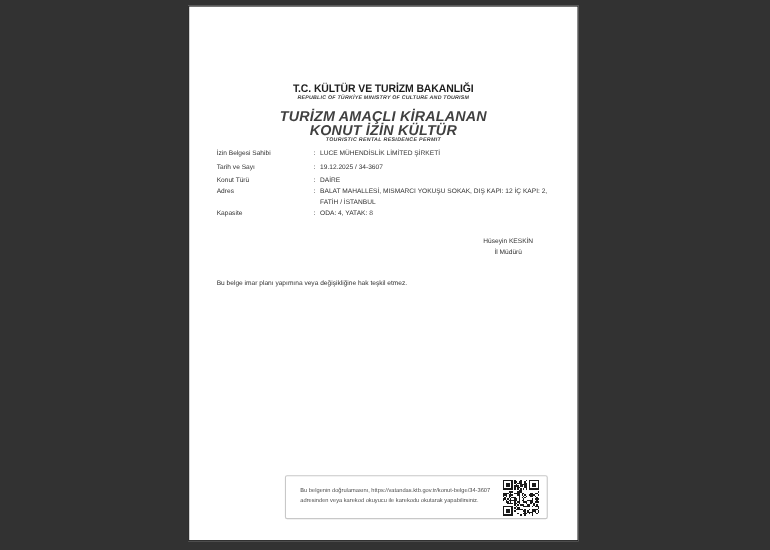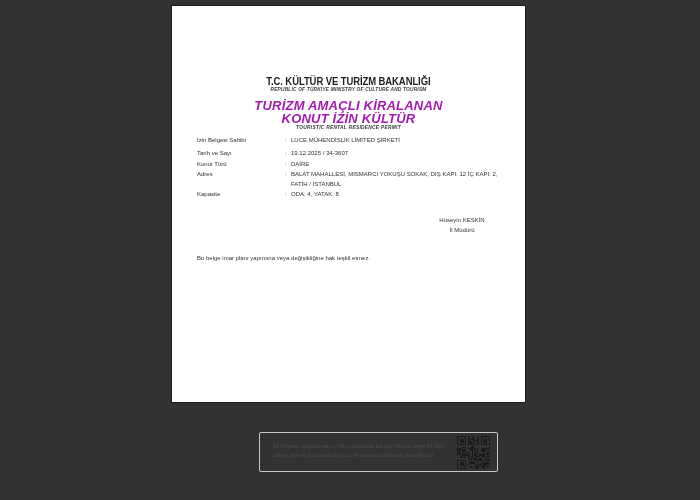--- a/index.html
+++ b/index.html
@@ -6,42 +6,42 @@
   body{
     width:700px;height:500px;
     background:#323232;
     font-family:"Liberation Sans", sans-serif;
     position:relative;
     overflow:hidden;
   }
   .doc-page{
     position:absolute;
     left:171px;top:5px;
-    width:355px;height:398px;
+    width:355px;height:487px;
     background:#ffffff;
     border:1px solid #1b1b1b;
     box-sizing:border-box;
     color:#222;
   }
   .centered{position:absolute;left:0;width:100%;text-align:center;}
   .ministry-title{
     top:70px;
     font-size:10px;font-weight:700;
     letter-spacing:-0.1px;
     color:#1d1d1d;
   }
   .ministry-title .squeeze{display:inline-block;transform:scaleX(0.95);transform-origin:center;white-space:nowrap;}
   .ministry-subtitle{
     top:81px;
     font-size:4.8px;font-style:italic;font-weight:700;
     letter-spacing:0.2px;color:#3a3a3a;
   }
   .permit-title{
     font-size:13px;font-weight:700;font-style:italic;
-    letter-spacing:0.2px;color:#a21caf;
+    letter-spacing:0.2px;color:#404040;
   }
   .permit-title.l1{top:92px;}
   .permit-title.l2{top:105px;}
   .permit-subtitle{
     top:119px;
     font-size:4.8px;font-style:italic;font-weight:700;
     letter-spacing:0.3px;color:#3a3a3a;
   }
   .fields{position:absolute;left:25px;top:0;width:315px;}
   .field-row{position:absolute;left:0;font-size:6px;line-height:10px;color:#333;}

